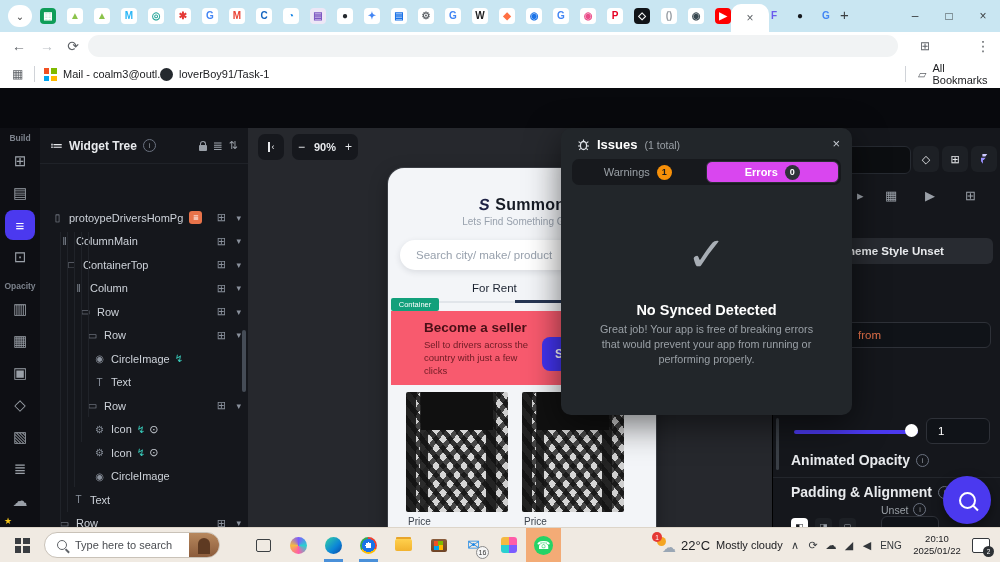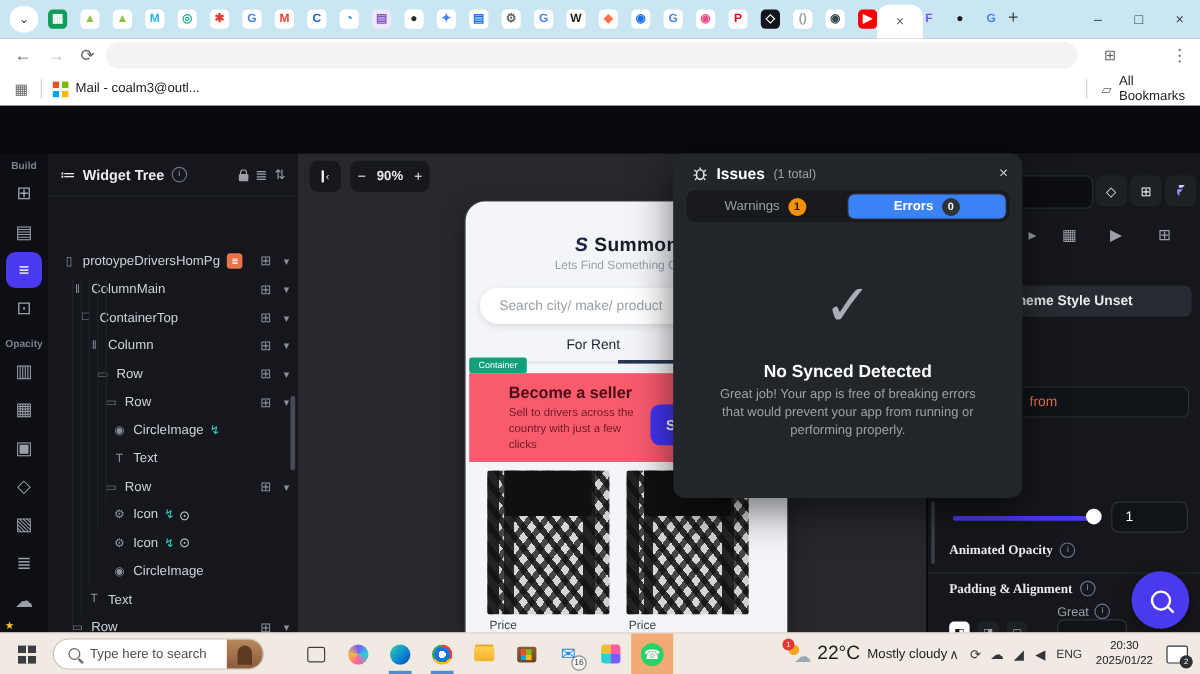--- a/index.html
+++ b/index.html
@@ -98,33 +98,33 @@
   .ph-price{position:absolute;top:348px;font-size:10px;color:#3c434d;}
   
   .issues{position:absolute;left:561px;top:128px;width:291px;height:287px;background:#22262a;border-radius:10px;box-shadow:0 10px 34px rgba(0,0,0,.55);z-index:30;}
   .iss-head{position:absolute;left:16px;top:9px;display:flex;align-items:center;gap:7px;}
   .iss-title{font-size:13px;font-weight:bold;color:#fff;}
   .iss-total{font-size:10.5px;color:#9aa0a6;}
   .iss-close{position:absolute;right:12px;top:8px;color:#c8cdd4;font-size:13px;}
   .iss-tabs{position:absolute;left:11px;top:31px;width:269px;height:26px;background:#17191d;border-radius:7px;display:flex;}
   .iss-tab{flex:1;display:flex;align-items:center;justify-content:center;gap:7px;font-size:11px;}
   .iss-tab.warn{color:#9aa0a6;}
-  .iss-tab.err{background:#3b82f6;border-radius:6px;margin:2px;color:#fff;font-weight:bold;border:1px solid #2a2f34;}
+  .iss-tab.err{background:#d946ef;border-radius:6px;margin:2px;color:#fff;font-weight:bold;border:1px solid #2a2f34;}
   .iss-badge{width:15px;height:15px;border-radius:50%;font-size:9px;display:flex;align-items:center;justify-content:center;}
   .iss-check{position:absolute;left:0;width:100%;top:98px;text-align:center;font-size:48px;color:#a8aeb5;}
   .iss-emp-title{position:absolute;left:0;width:100%;top:174px;text-align:center;font-size:14.5px;font-weight:bold;color:#fff;}
   .iss-emp-body{position:absolute;left:30px;width:231px;top:194px;text-align:center;font-size:10.8px;line-height:1.4;color:#9aa0a6;}
   
   .props{position:absolute;left:772px;top:128px;width:228px;bottom:34px;background:#15171c;border-left:1px solid #000;z-index:5;}
   .pr-input{position:absolute;left:28px;top:18px;width:108px;height:26px;background:#0c0e11;border:1px solid #262a31;border-radius:6px;}
   .pr-btn{position:absolute;top:18px;width:26px;height:26px;background:#1d2025;border-radius:6px;display:flex;align-items:center;justify-content:center;color:#e8eaed;font-size:11px;}
   .pr-tabic{position:absolute;top:60px;color:#9aa0a8;font-size:13px;}
   .theme-btn{position:absolute;left:50px;top:110px;width:170px;height:26px;background:#282b31;border-radius:6px;color:#e8eaed;font-size:11.5px;font-weight:bold;display:flex;align-items:center;padding-left:18px;box-sizing:border-box;}
   .false-input{position:absolute;left:6px;top:194px;width:212px;height:26px;background:#101318;border:1px solid #2e3138;border-radius:6px;color:#e8734a;font-size:11.5px;display:flex;align-items:center;padding-left:78px;box-sizing:border-box;}
-  .pr-label{font-size:11px;font-weight:bold;color:#e8eaed;font-family:Liberation Serif, serif;}
+  .pr-label{font-size:14px;font-weight:bold;color:#e8eaed;}
   .pr-sub{font-size:10.5px;color:#9aa0a6;}
   .slider-track{position:absolute;left:21px;top:302px;width:124px;height:4px;border-radius:2px;background:#4b39ef;}
   .slider-knob{position:absolute;left:132px;top:296px;width:13px;height:13px;border-radius:50%;background:#fff;}
   .val-box{position:absolute;left:153px;top:290px;width:64px;height:26px;border:1px solid #2e3138;border-radius:6px;background:#101318;color:#fff;font-size:11.5px;display:flex;align-items:center;padding-left:11px;box-sizing:border-box;}
   .divider{position:absolute;left:0;width:100%;height:1px;background:#23262c;}
   .exp-btn{position:absolute;top:390px;width:17px;height:17px;border-radius:4px;display:flex;align-items:center;justify-content:center;font-size:9px;}
   .flex-box{position:absolute;left:108px;top:388px;width:56px;height:24px;border:1px solid #2e3138;border-radius:6px;background:#101318;}
   .fab{position:absolute;left:943px;top:476px;width:48px;height:48px;border-radius:50%;background:#4b39ef;z-index:20;display:flex;align-items:center;justify-content:center;color:#fff;box-shadow:0 4px 12px rgba(0,0,0,.4);}
   .fab .mag{width:13px;height:13px;border-width:2px;}
   .fab .mag::after{width:7px;height:2px;right:-5px;bottom:-2px;}
@@ -233,20 +233,24 @@
     <span class="nav-ic" style="left:970px;">⋮</span>
   </div>
 
   <div class="bookmarks">
     <span class="abs" style="left:12px;top:7px;color:#5f6368;font-size:12px;">▦</span>
     <span class="sep-v abs" style="left:34px;top:6px;"></span>
     <div class="bm-item" style="left:44px;">
       <span class="win-grid"></span>
       <span>Mail - coalm3@outl...</span>
     </div>
+    <div class="bm-item" style="left:160px;">
+      <span style="width:13px;height:13px;border-radius:50%;background:#24292e;"></span>
+      <span>loverBoy91/Task-1</span>
+    </div>
     <span class="sep-v abs" style="left:905px;top:6px;"></span>
     <div class="bm-item" style="left:918px;">
       <span style="color:#5f6368;font-size:11px;">▱</span>
       <span>All Bookmarks</span>
     </div>
   </div>
 
   <div class="ff-header">
     <svg class="abs" style="left:10px;top:97px;" width="22" height="22" viewBox="0 0 22 22">
       <path d="M8 2 L17 2 L13.5 6.5 L8 6.5 Z" fill="#8a7dff"></path>
@@ -518,21 +522,21 @@
       <span class="info-c"></span>
     </div>
 
     <div class="divider" style="top:349px;"></div>
     <div style="position:absolute;left:18px;top:356px;display:flex;align-items:center;gap:6px;">
       <span class="pr-label">Padding &amp; Alignment</span>
       <span class="info-c"></span>
     </div>
 
     <div style="position:absolute;left:108px;top:375px;display:flex;align-items:center;gap:5px;">
-      <span class="pr-sub">Great</span>
+      <span class="pr-sub">Unset</span>
       <span class="info-c"></span>
     </div>
     <span class="exp-btn" style="left:18px;background:#fff;color:#15171c;">◧</span>
     <span class="exp-btn" style="left:42px;background:#1d2025;color:#9aa0a8;">◨</span>
     <span class="exp-btn" style="left:66px;background:#1d2025;color:#9aa0a8;">▢</span>
     <div class="flex-box"></div>
     <div class="scrollthumb" style="left:3px;top:290px;width:3px;height:52px;background:#3a3f46;"></div>
   </div>
 
   <div class="fab">
@@ -589,34 +593,34 @@
         </span>
         <span class="ap k-m365"></span>
         <span class="ap k-whatsapp hl"></span>
       </div>
     <div class="weather">
       <span class="wx-ic">
         <span class="sun"></span>
           <span class="cld">☁</span>
         <span class="wbadge">1</span>
       </span>
-      <span style="font-size:16px;color:#202124;">22°C</span>
+      <span style="font-size:13px;color:#202124;">22°C</span>
       <span style="font-size:11px;color:#202124;">Mostly cloudy</span>
     </div>
     <div class="tray">
       <span id="tray-icons" style="display:flex;align-items:center;">
           <span class="tr-ic">∧</span>
           <span class="tr-ic">⟳</span>
           <span class="tr-ic">☁</span>
           <span class="tr-ic">◢</span>
           <span class="tr-ic">◀</span>
         </span>
       <span style="font-size:10px;color:#33373b;width:30px;text-align:center;">ENG</span>
       <span class="clockblk">
-        <span>20:30</span><br>
+        <span>20:10</span><br>
         <span>2025/01/22</span>
       </span>
       <span class="notif">
         <span class="nbadge">2</span>
       </span>
     </div>
   </div>
 
 </div>
 

